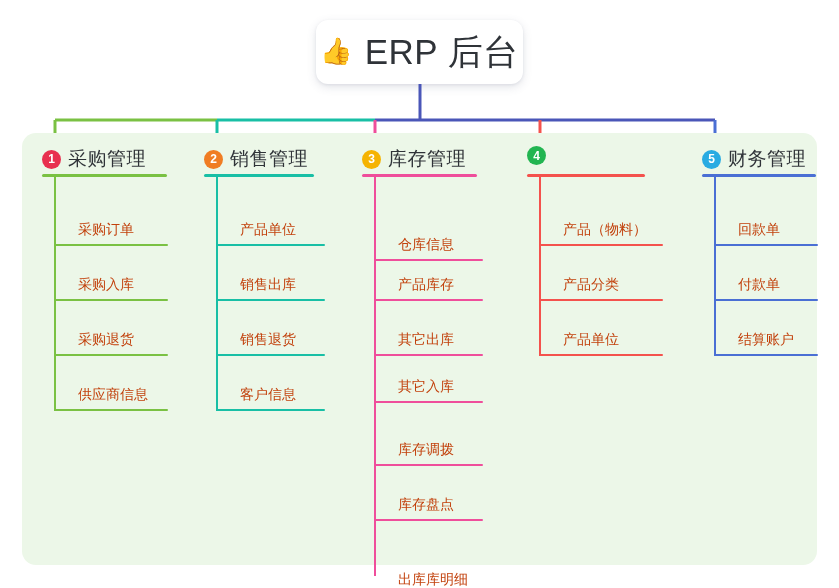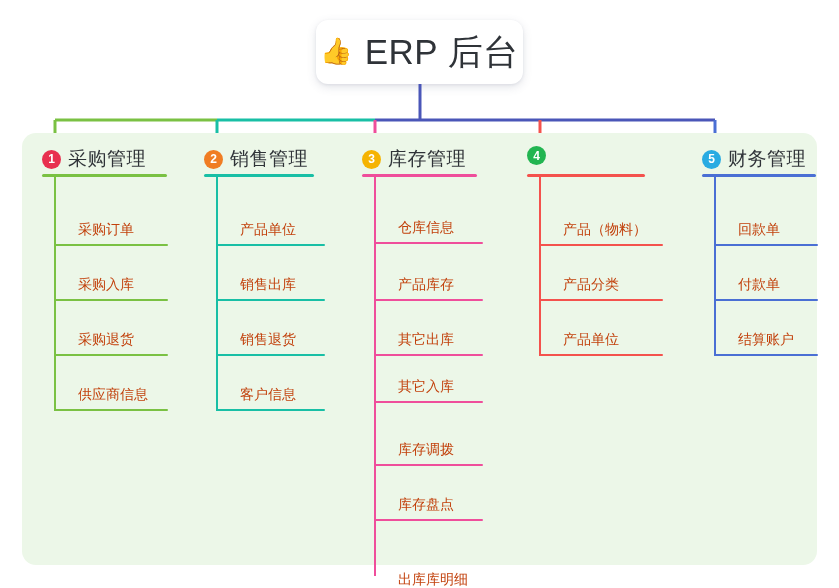--- a/index.html
+++ b/index.html
@@ -171,21 +171,21 @@
             <div class="leaf-rule" style="width: 109px; background: rgb(24, 191, 165);"></div>
           </div>
         </div>
         <div class="col" style="left: 340px;">
           <div class="col-head">
             <span class="badge" style="background: rgb(245, 179, 1);">3</span>
             <span class="col-title">库存管理</span>
           </div>
           <div class="head-rule" style="width: 115px; background: rgb(239, 78, 155);"></div>
           <div class="spine" style="height: 401px; background: rgb(239, 78, 155);"></div>
-          <div class="leaf" style="top: 56px; height: 55px; width: 109px;">
+          <div class="leaf" style="top: 73px; height: 55px; width: 109px;">
             <span class="leaf-label">仓库信息</span>
             <div class="leaf-rule" style="width: 109px; background: rgb(239, 78, 155);"></div>
           </div>
           <div class="leaf" style="top: 113px; height: 55px; width: 109px;">
             <span class="leaf-label">产品库存</span>
             <div class="leaf-rule" style="width: 109px; background: rgb(239, 78, 155);"></div>
           </div>
           <div class="leaf" style="top: 168px; height: 55px; width: 109px;">
             <span class="leaf-label">其它出库</span>
             <div class="leaf-rule" style="width: 109px; background: rgb(239, 78, 155);"></div>

